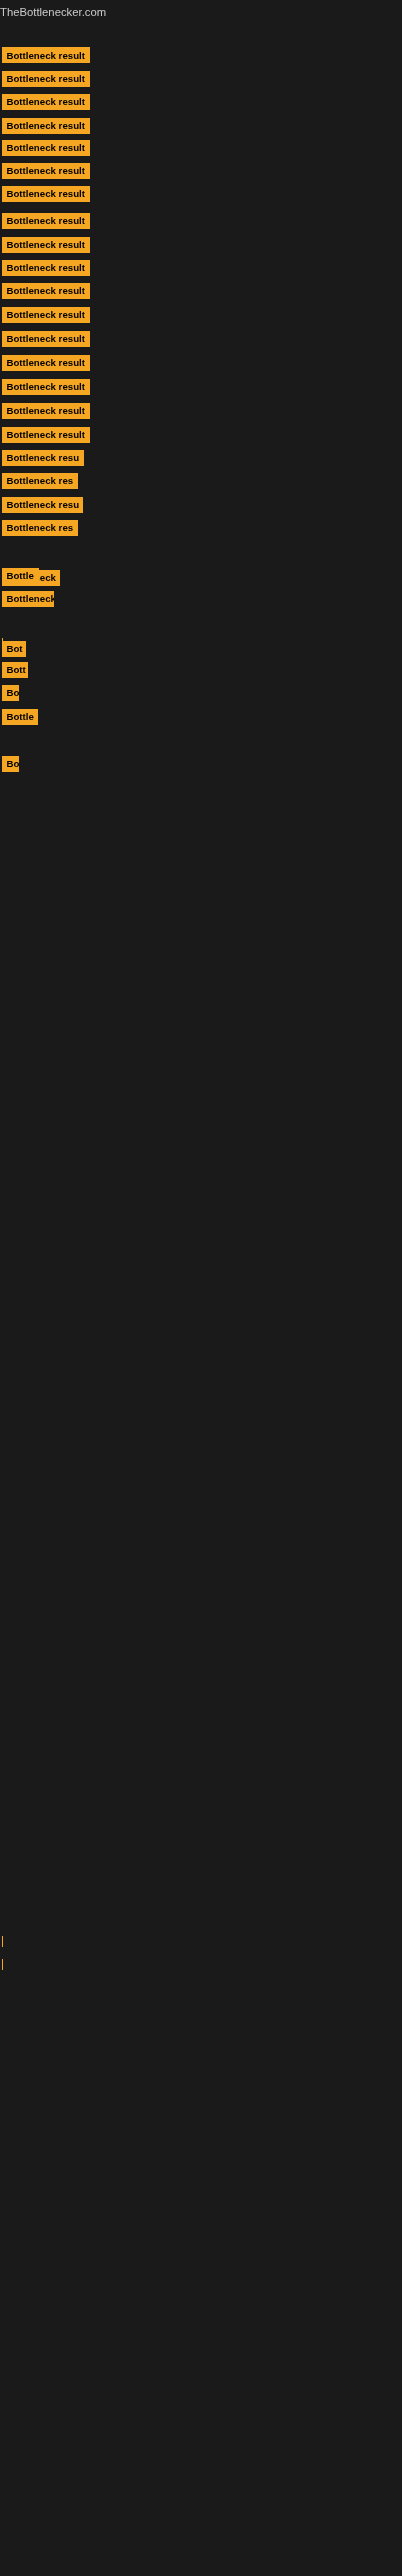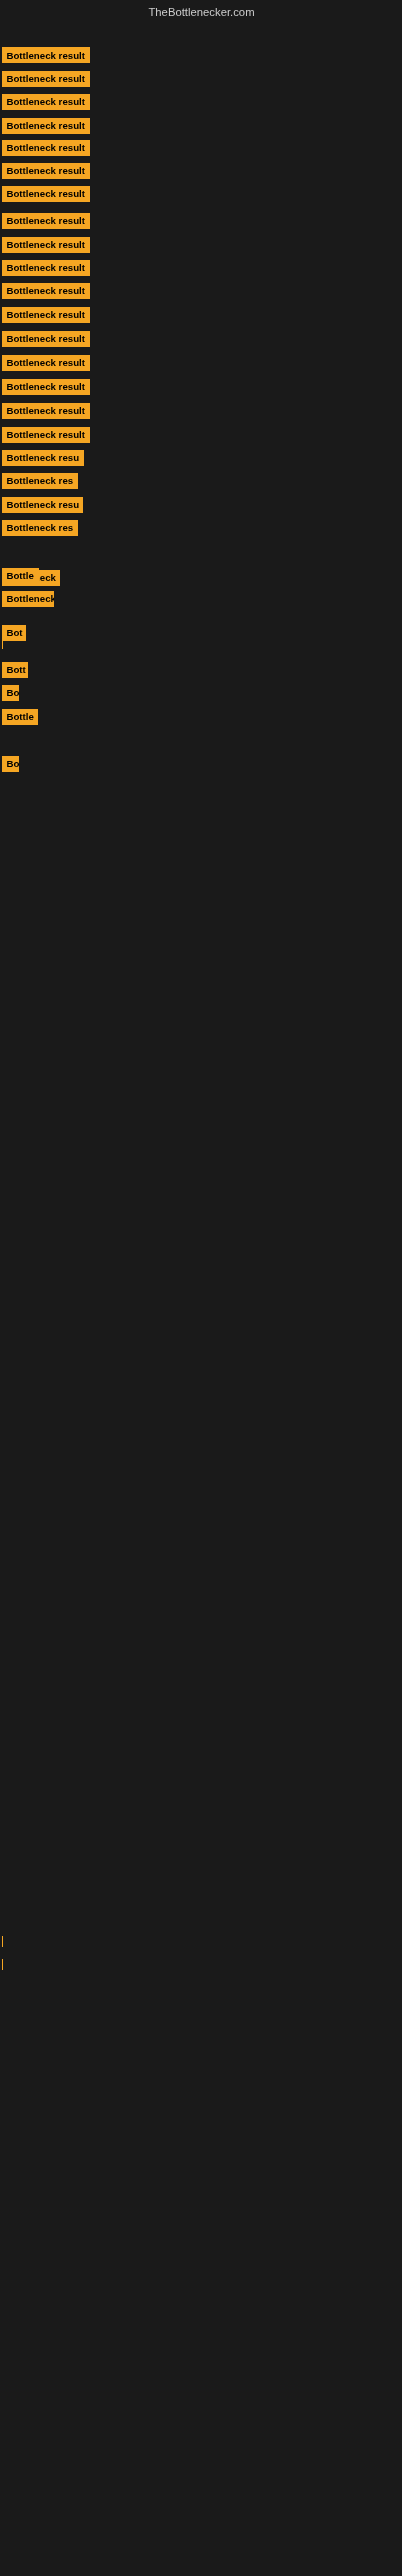--- a/index.html
+++ b/index.html
@@ -8,21 +8,21 @@
       box-sizing: border-box;
     }
     body {
       background-color: #1a1a1a;
       width: 403px;
       min-height: 2576px;
       font-family: Arial, sans-serif;
       position: relative;
     }
     .site-title {
-      text-align: center;
+      text-align: left;
       color: #cccccc;
       font-size: 11.3px;
       padding: 6.4px 0;
       background-color: #1a1a1a;
     }
     .bottleneck-badge {
       background-color: #f5a623;
       color: #000000;
       font-size: 9.7px;
       font-weight: bold;
@@ -66,21 +66,21 @@
     <div class="badge-row" style="top: 354px;"><div class="bottleneck-badge" style="max-width: 90px;">Bottleneck result</div></div>
     <div class="badge-row" style="top: 378px;"><div class="bottleneck-badge" style="max-width: 90px;">Bottleneck result</div></div>
     <div class="badge-row" style="top: 402px;"><div class="bottleneck-badge" style="max-width: 90px;">Bottleneck result</div></div>
     <div class="badge-row" style="top: 425px;"><div class="bottleneck-badge" style="max-width: 85px;">Bottleneck resu</div></div>
     <div class="badge-row" style="top: 448px;"><div class="bottleneck-badge" style="max-width: 81px;">Bottleneck res</div></div>
     <div class="badge-row" style="top: 472px;"><div class="bottleneck-badge" style="max-width: 81px;">Bottleneck resu</div></div>
     <div class="badge-row" style="top: 495px;"><div class="bottleneck-badge" style="max-width: 76px;">Bottleneck res</div></div>
     <div class="badge-row" style="top: 538px; margin-top: 7px;"><div class="bottleneck-badge" style="max-width: 58px;">Bottleneck</div></div>
     <div class="badge-row" style="top: 543px;"><div class="bottleneck-badge" style="max-width: 39px;">Bottle</div></div>
     <div class="badge-row" style="top: 566px;"><div class="bottleneck-badge" style="max-width: 52px;">Bottleneck</div></div>
-    <div class="badge-row" style="top: 600px; text-decoration: underline;"><div class="bottleneck-badge" style="max-width: 24px;">Bot</div></div>
+    <div class="badge-row" style="top: 616px; text-decoration: underline;"><div class="bottleneck-badge" style="max-width: 24px;">Bot</div></div>
     <div class="thin-line" style="top: 613px;"></div>
     <div class="badge-row" style="top: 637px;"><div class="bottleneck-badge" style="max-width: 26px;">Bott</div></div>
     <div class="badge-row" style="top: 660px;"><div class="bottleneck-badge" style="max-width: 17.7px;">Bo</div></div>
     <div class="badge-row" style="top: 684px;"><div class="bottleneck-badge" style="max-width: 36px;">Bottle</div></div>
     <div class="badge-row" style="top: 731px;"><div class="bottleneck-badge" style="max-width: 17.7px;">Bo</div></div>
     <div class="thin-line" style="top: 1911px;"></div>
     <div class="thin-line" style="top: 1934px;"></div>
   </div>
 
 

